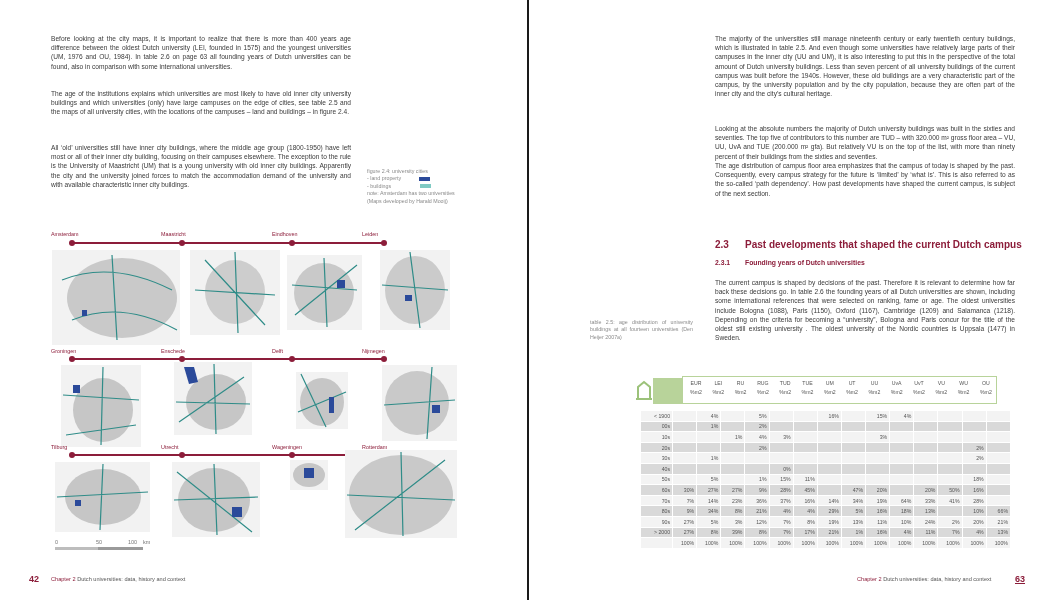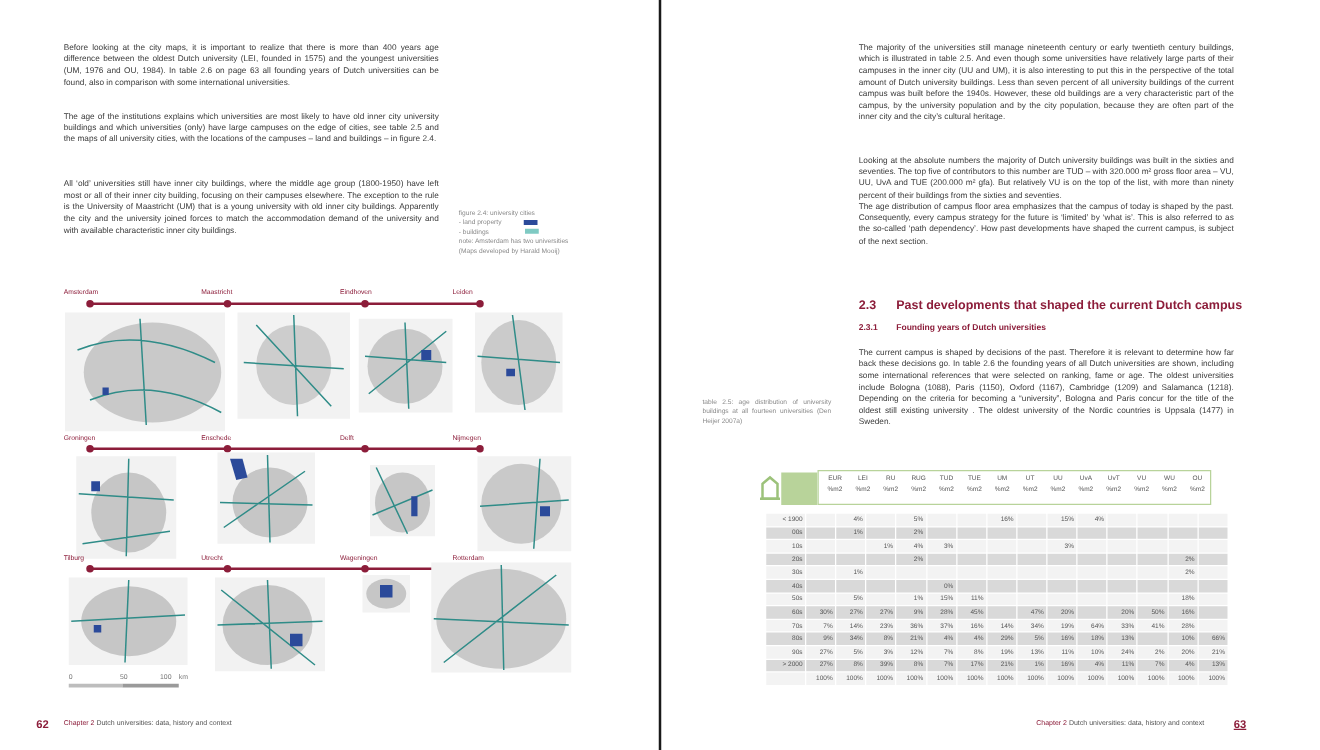--- a/index.html
+++ b/index.html
@@ -1,20 +1,20 @@
 <!DOCTYPE html>
 <html><head>
 <meta charset="utf-8">
 <style>
   html,body{margin:0;padding:0;}
   body{width:1056px;height:600px;background:#fff;position:relative;overflow:hidden;font-family:"Liberation Sans",sans-serif;color:#3a3a3a;}
   .spread-divider{position:absolute;left:527px;top:0;width:2px;height:600px;background:#1a1a1a;}
   .page{position:absolute;top:0;height:600px;}
   .page-left{left:0;width:527px;}
-  .page-right{left:499px;width:484px;}
+  .page-right{left:527px;width:484px;}
   .para{position:absolute;font-size:6.6px;line-height:9.2px;text-align:justify;color:#3a3a3a;margin:0;}
   .caption{position:absolute;font-size:5.3px;line-height:7.4px;color:#8a8a8a;}
   .legend-swatch{display:inline-block;width:11px;height:4px;vertical-align:middle;margin-left:16px;}
   .tl-line{position:absolute;height:1.6px;background:#8c1d3a;}
   .tl-dot{position:absolute;width:6px;height:6px;border-radius:50%;background:#8c1d3a;}
   .tl-label{position:absolute;font-size:5.4px;color:#8c1d3a;white-space:nowrap;}
   .map{position:absolute;background:#f2f2f2;overflow:hidden;}
   .map svg{width:100%;height:100%;display:block;}
   .scale-bar{position:absolute;}
   .footer-num{position:absolute;font-size:9px;font-weight:bold;color:#8c1d3a;}
@@ -167,21 +167,21 @@
 
   <div class="scale-bar" style="left:55px;top:539px;width:100px;height:14px;">
     <span style="position:absolute;left:0;top:0;font-size:5.5px;color:#777;">0</span>
     <span style="position:absolute;left:41px;top:0;font-size:5.5px;color:#777;">50</span>
     <span style="position:absolute;left:73px;top:0;font-size:5.5px;color:#777;">100</span>
     <span style="position:absolute;left:88px;top:0;font-size:5.5px;color:#777;">km</span>
     <div style="position:absolute;left:0;top:8px;width:43px;height:3px;background:#bdbdbd;"></div>
     <div style="position:absolute;left:43px;top:8px;width:45px;height:3px;background:#9a9a9a;"></div>
   </div>
 
-  <span class="footer-num" style="left:29px;top:574px;">62</span>
+  <span class="footer-num" style="left:29px;top:574px;">42</span>
   <span class="footer-text" style="left:51px;top:576px;"><span>Chapter 2</span> <span class="rest">Dutch universities: data, history and context</span></span>
 </div>
 
 <div class="page page-right">
   <p class="para" style="left:188px;top:34px;width:300px;">The majority of the universities still manage nineteenth century or early twentieth century buildings, which is illustrated in table 2.5. And even though some universities have relatively large parts of their campuses in the inner city (UU and UM), it is also interesting to put this in the perspective of the total amount of Dutch university buildings. Less than seven percent of all university buildings of the current campus was built before the 1940s. However, these old buildings are a very characteristic part of the campus, by the university population and by the city population, because they are often part of the inner city and the city’s cultural heritage.</p>
   <p class="para" style="left:188px;top:124px;width:300px;">Looking at the absolute numbers the majority of Dutch university buildings was built in the sixties and seventies. The top five of contributors to this number are TUD – with 320.000 m² gross floor area – VU, UU, UvA and TUE (200.000 m² gfa). But relatively VU is on the top of the list, with more than ninety percent of their buildings from the sixties and seventies.</p>
   <p class="para" style="left:188px;top:161px;width:300px;">The age distribution of campus floor area emphasizes that the campus of today is shaped by the past. Consequently, every campus strategy for the future is ‘limited’ by ‘what is’. This is also referred to as the so-called ‘path dependency’. How past developments have shaped the current campus, is subject of the next section.</p>
 
   <h2 class="sec" style="left:188px;top:239px;"><span class="num">2.3</span><span>Past developments that shaped the current Dutch campus</span></h2>
   <h3 class="sub" style="left:188px;top:259px;"><span class="num">2.3.1</span><span>Founding years of Dutch universities</span></h3>

